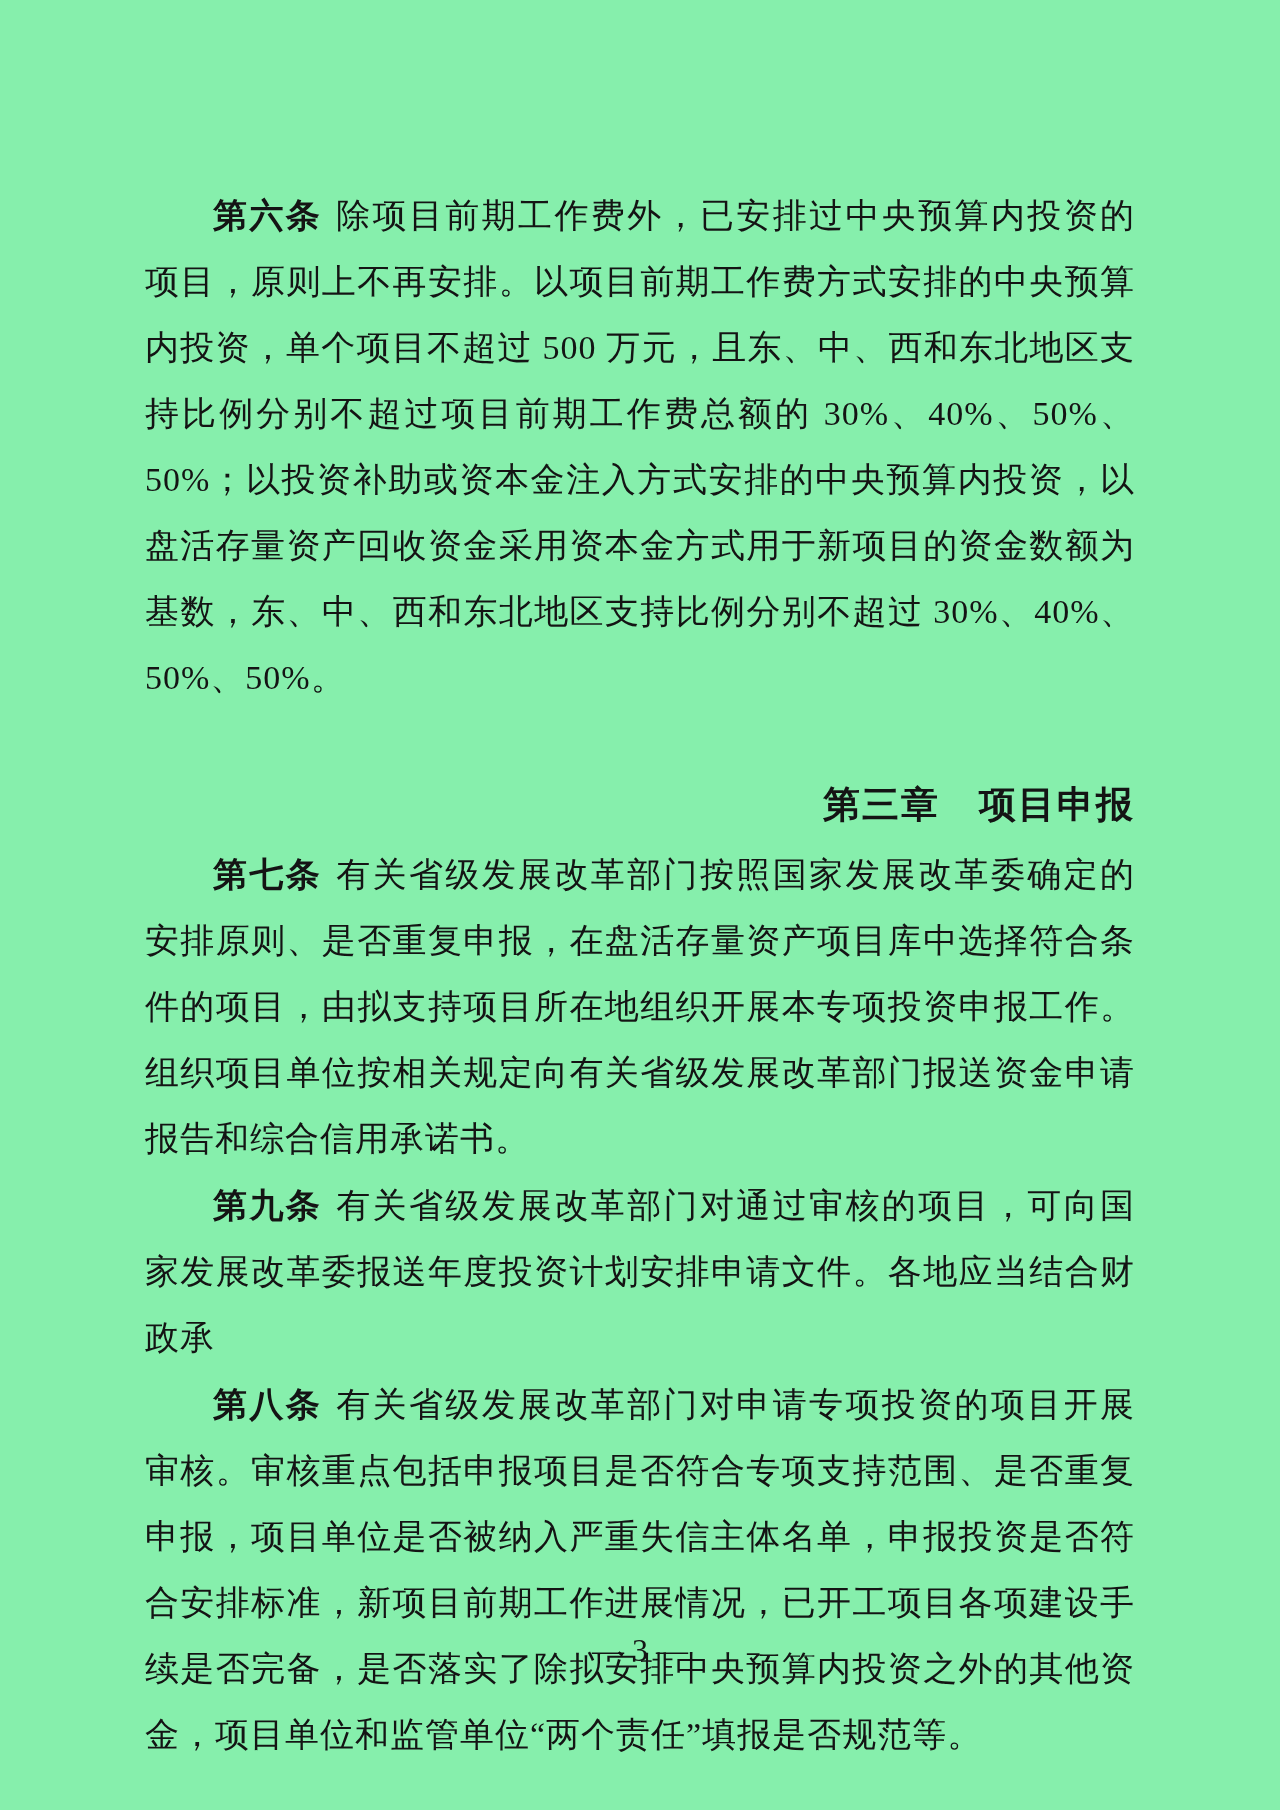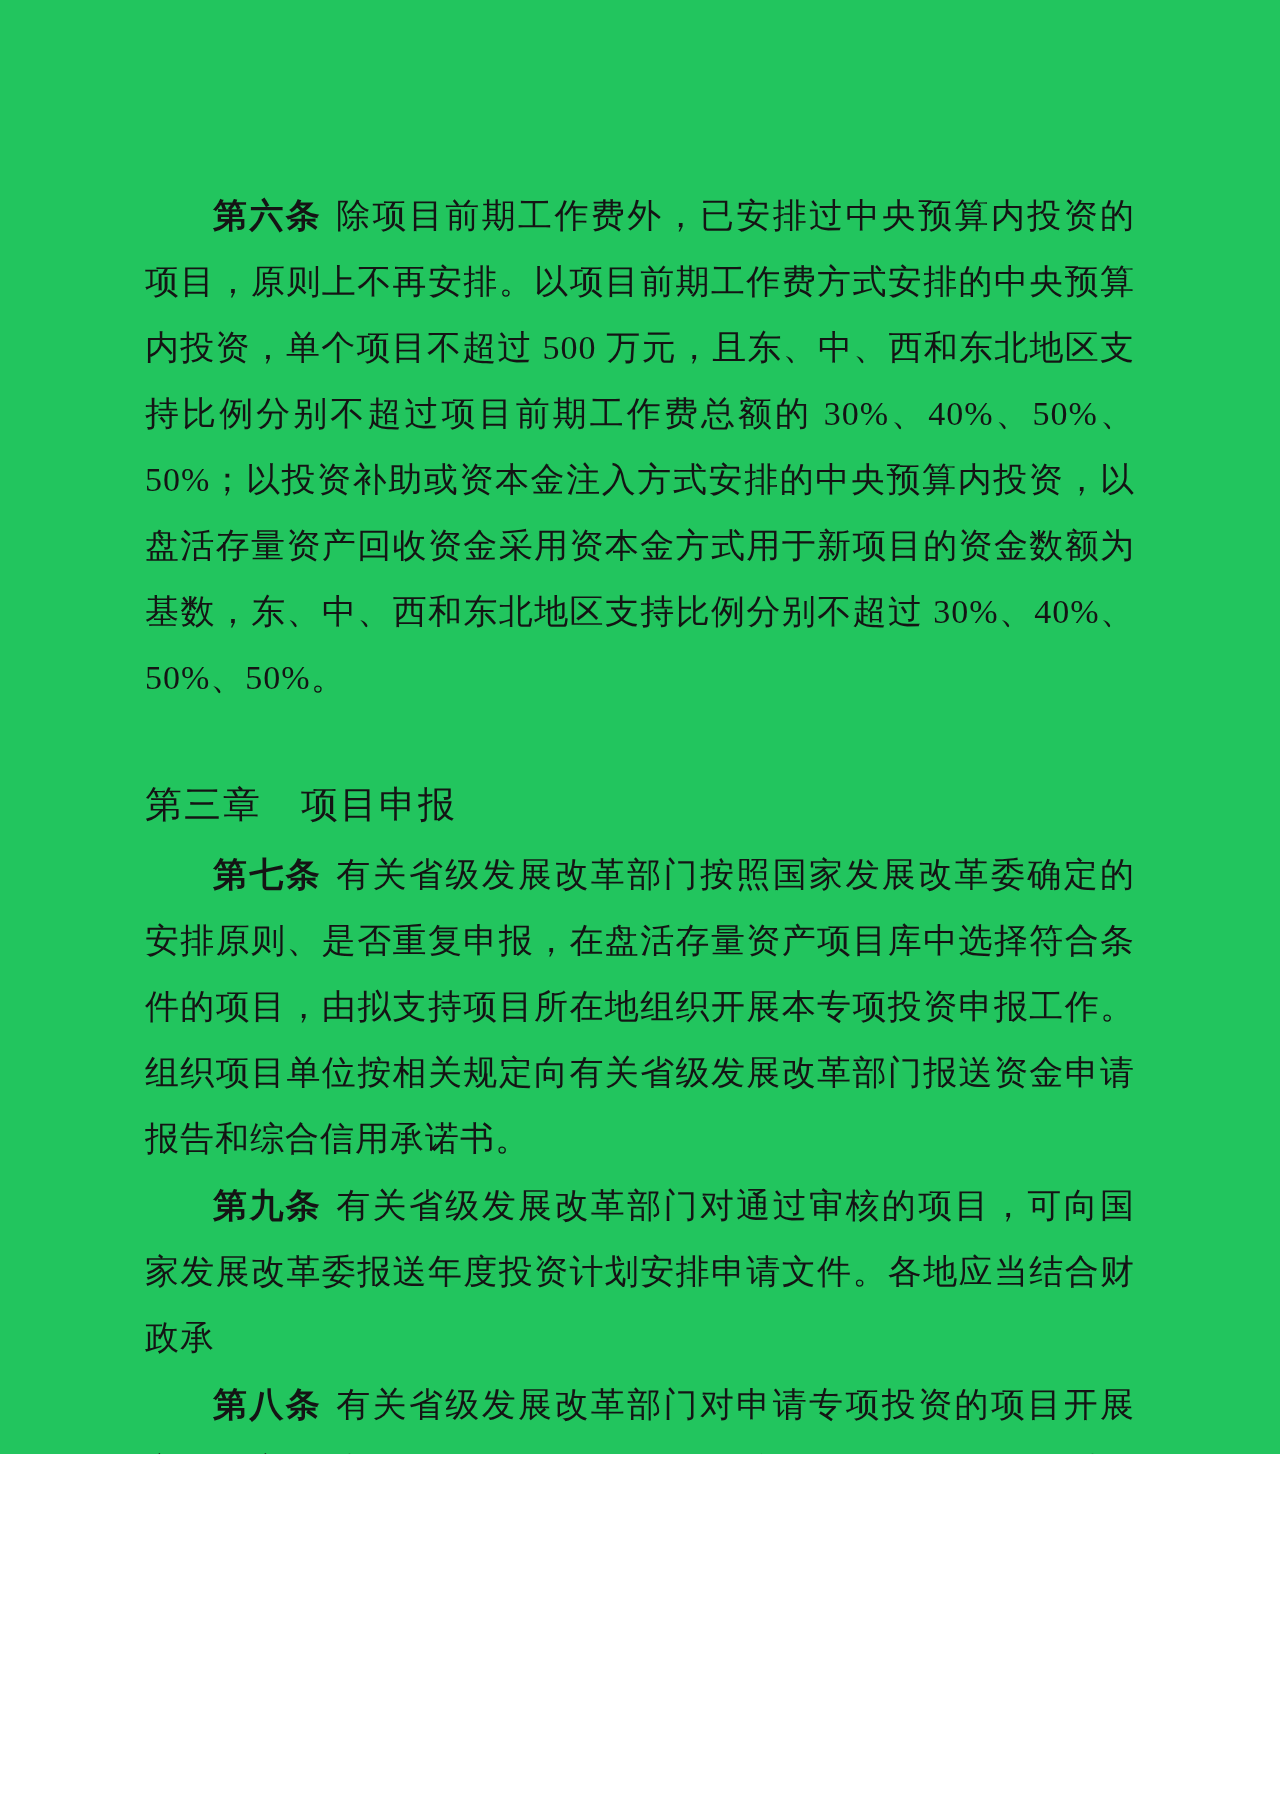--- a/index.html
+++ b/index.html
@@ -3,22 +3,22 @@
 <meta charset="utf-8">
 <style>
   html, body {
     margin: 0;
     padding: 0;
     background: #ffffff;
   }
   .page {
     position: relative;
     width: 1280px;
-    height: 1454px;
-    background: #22c55e;
+    height: 1810px;
+    background: #86efac;
     color: #141414;
     font-family: "Liberation Serif", "DejaVu Serif", serif;
     overflow: hidden;
   }
   .content {
     position: absolute;
     left: 145px;
     right: 145px;
     top: 182px;
   }
@@ -32,24 +32,24 @@
     letter-spacing: 1px;
   }
   .article-label {
     font-family: "Liberation Sans", "DejaVu Sans", sans-serif;
     font-weight: bold;
     margin-right: 14px;
   }
   .chapter {
     margin: 58px 0 0 0;
     font-family: "Liberation Sans", "DejaVu Sans", sans-serif;
-    font-weight: normal;
+    font-weight: bold;
     font-size: 37px;
     line-height: 72px;
-    text-align: left;
+    text-align: right;
     letter-spacing: 2px;
   }
   .page-number {
     position: absolute;
     top: 1626px;
     left: 0;
     width: 100%;
     text-align: center;
     font-size: 32px;
     line-height: 48px;

